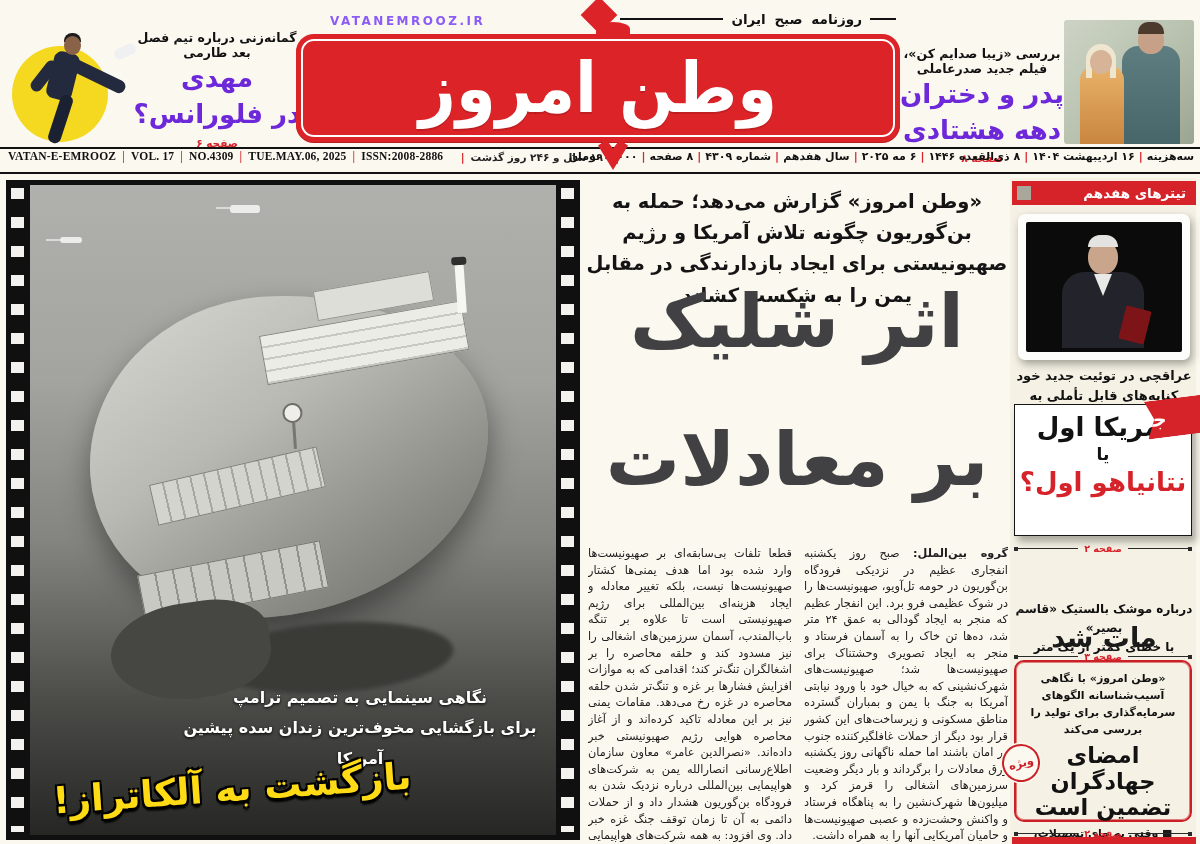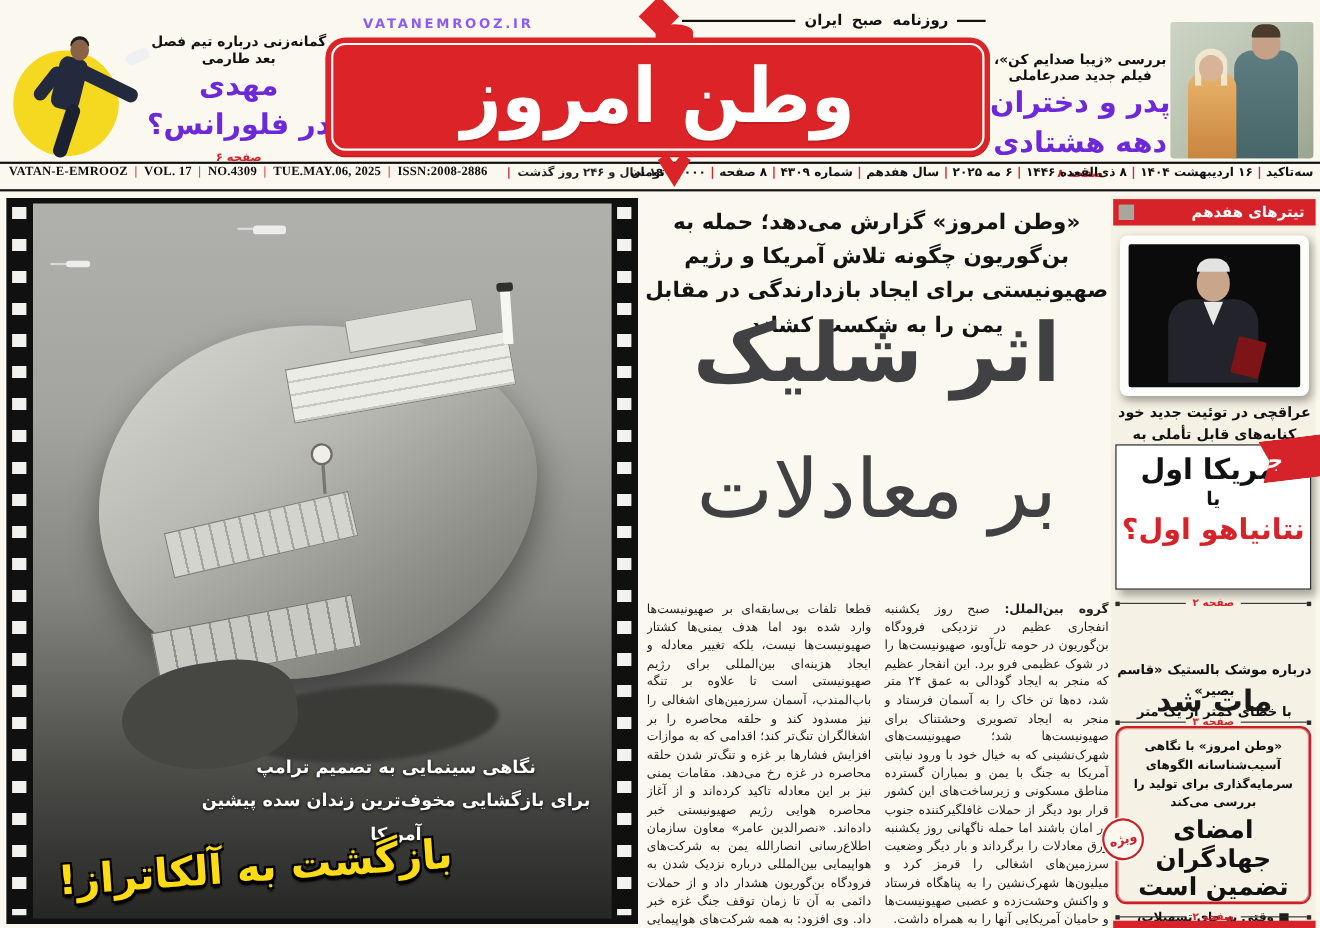--- a/index.html
+++ b/index.html
@@ -96,21 +96,21 @@
     color:#fff; font-size:16px; font-weight:bold; line-height:1.9; text-shadow:0 1px 3px #000; }
   .photo-headline { position:absolute; left:6px; top:582px; width:392px; text-align:center; direction:rtl;
     color:#ffdb16; font-size:37px; font-weight:800; transform:rotate(-4deg);
     text-shadow:-2px -2px 0 #000, 2px -2px 0 #000, -2px 2px 0 #000, 2px 2px 0 #000, 0 4px 2px #000; }
 
   
   .lead-kicker { left:586px; top:186px; width:422px; direction:rtl; text-align:center;
     font-size:19.5px; font-weight:600; color:#141414; line-height:1.6; }
   .main-headline { left:584px; top:272px; width:426px; direction:rtl; text-align:center; color:#414143; }
   .main-headline .l1 { font-size:74px; font-weight:800; line-height:1.0; letter-spacing:-1px;margin-top:12px; }
-  .main-headline .l2 { font-size:74px; font-weight:400; line-height:1.0; margin-top:50px; letter-spacing:-1px; }
+  .main-headline .l2 { font-size:74px; font-weight:700; line-height:1.0; margin-top:64px; letter-spacing:-1px; }
 
   .article { left:588px; top:546px; width:420px; height:296px; overflow:hidden; direction:rtl; }
   .article .col { position:absolute; top:0; width:204px; height:296px; overflow:hidden;
     font-size:11.3px; line-height:1.47; text-align:justify; color:#1d1d1d; }
   .article .col-r { right:0; }
   .article .col-l { right:216px; }
   .article p { text-indent:10px; }
   .article p.noindent { text-indent:0; }
   .article .lede { font-weight:bold; }
 
@@ -215,21 +215,21 @@
   <div class="abs rule" style="top:147px;"></div>
   <div class="abs dl-en">
       <span class="seg">VATAN-E-EMROOZ</span>
       <span class="seg">VOL. 17</span>
       <span class="seg">NO.4309</span>
       <span class="seg">TUE.MAY.06, 2025</span>
       <span class="seg">ISSN:2008-2886</span>
     </div>
   <div class="abs dl-counter">۱۹۰ سال و ۲۴۶ روز گذشت</div>
   <div class="abs dl-fa">
-      <span class="seg">سه‌تاکید</span>
+      <span class="seg">سه‌هزینه</span>
       <span class="seg">۱۶ اردیبهشت ۱۴۰۴</span>
       <span class="seg">۸ ذی‌القعده ۱۴۴۶</span>
       <span class="seg">۶ مه ۲۰۲۵</span>
       <span class="seg">سال هفدهم</span>
       <span class="seg">شماره ۴۳۰۹</span>
       <span class="seg">۸ صفحه</span>
       <span class="seg">۱۰۰۰۰ تومان</span>
     </div>
   <div class="abs rule" style="top:172px;"></div>
 

